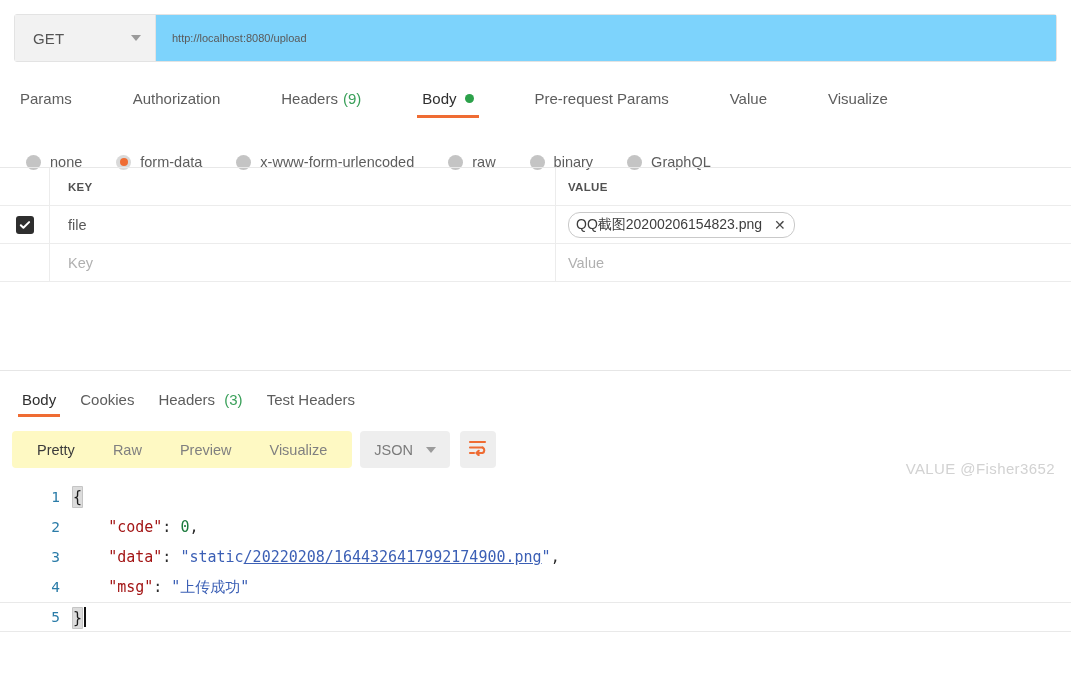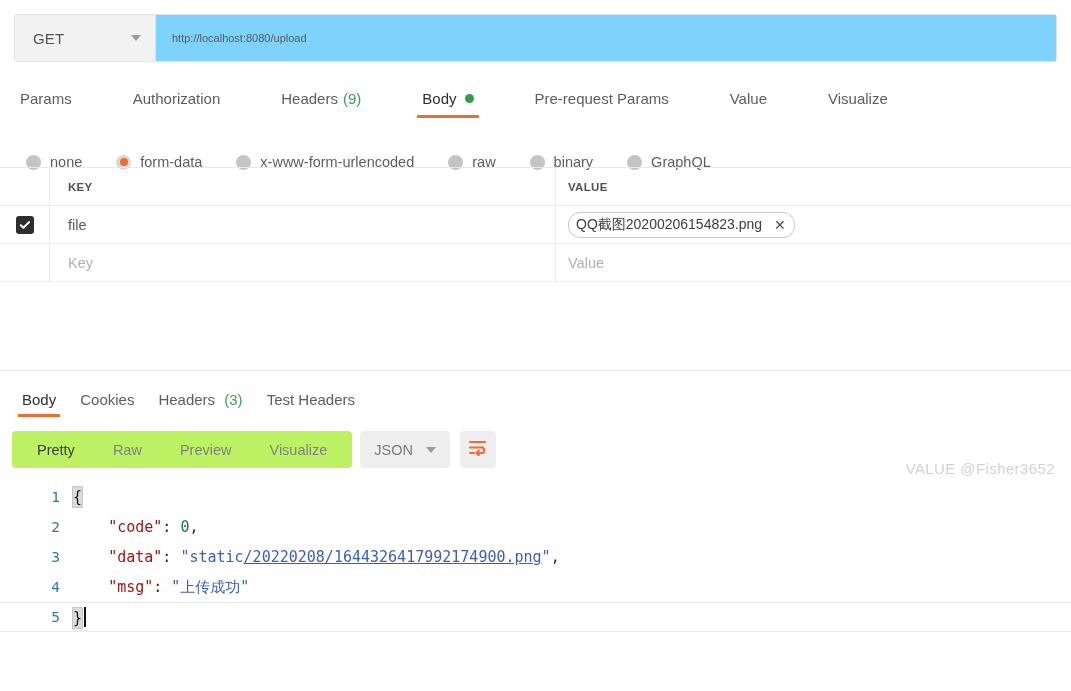--- a/index.html
+++ b/index.html
@@ -151,21 +151,21 @@
     background: #ef6c33;
   }
 
   
   .res-toolbar {
     position: absolute; left: 12px; top: 431px;
     display: flex; align-items: center; height: 37px;
   }
   .seg-group {
     display: flex; align-items: center; height: 37px;
-    background: #bef264; border-radius: 4px; padding: 0 6px;
+    background: #fef9c3; border-radius: 4px; padding: 0 6px;
   }
   .seg {
     font-size: 14.5px; color: #808080;
     padding: 0 19px; cursor: pointer; white-space: nowrap;
   }
   .seg.active { color: #3b3b3b; }
   .fmt-select {
     display: flex; align-items: center; justify-content: center;
     height: 37px; background: #eeeeee; border-radius: 4px;
     margin-left: 8px; padding: 15px 14px; cursor: pointer;

